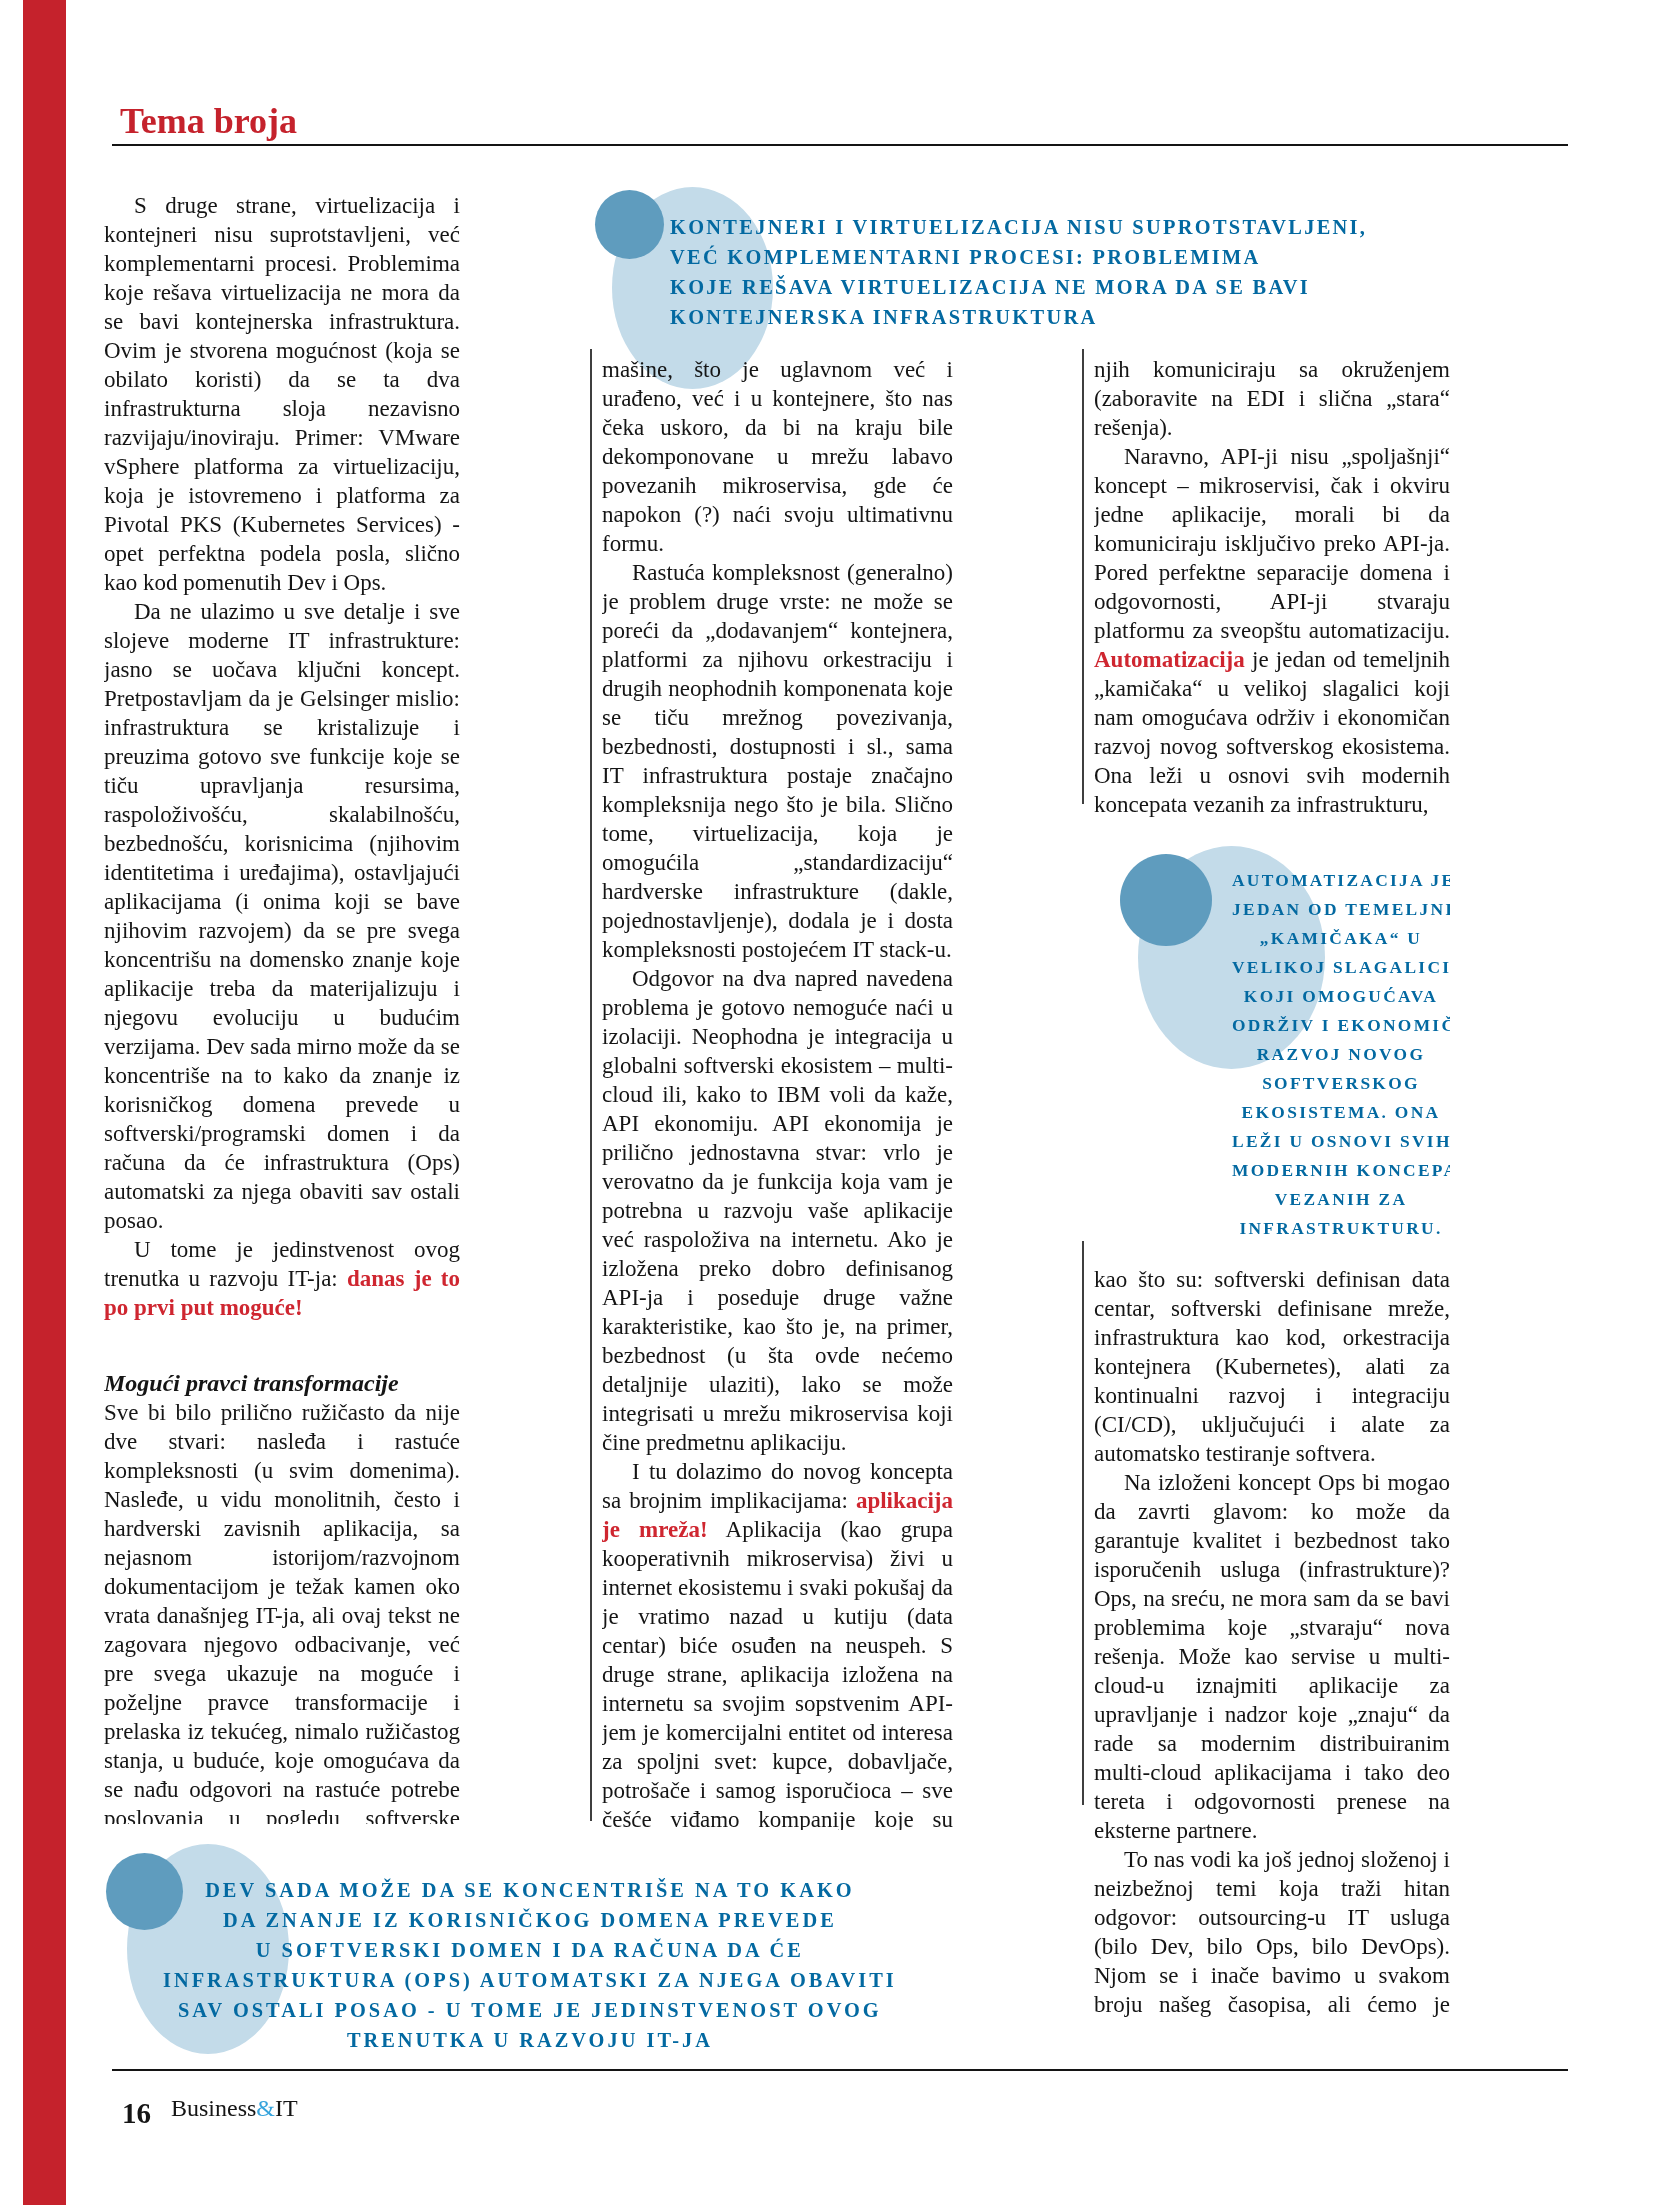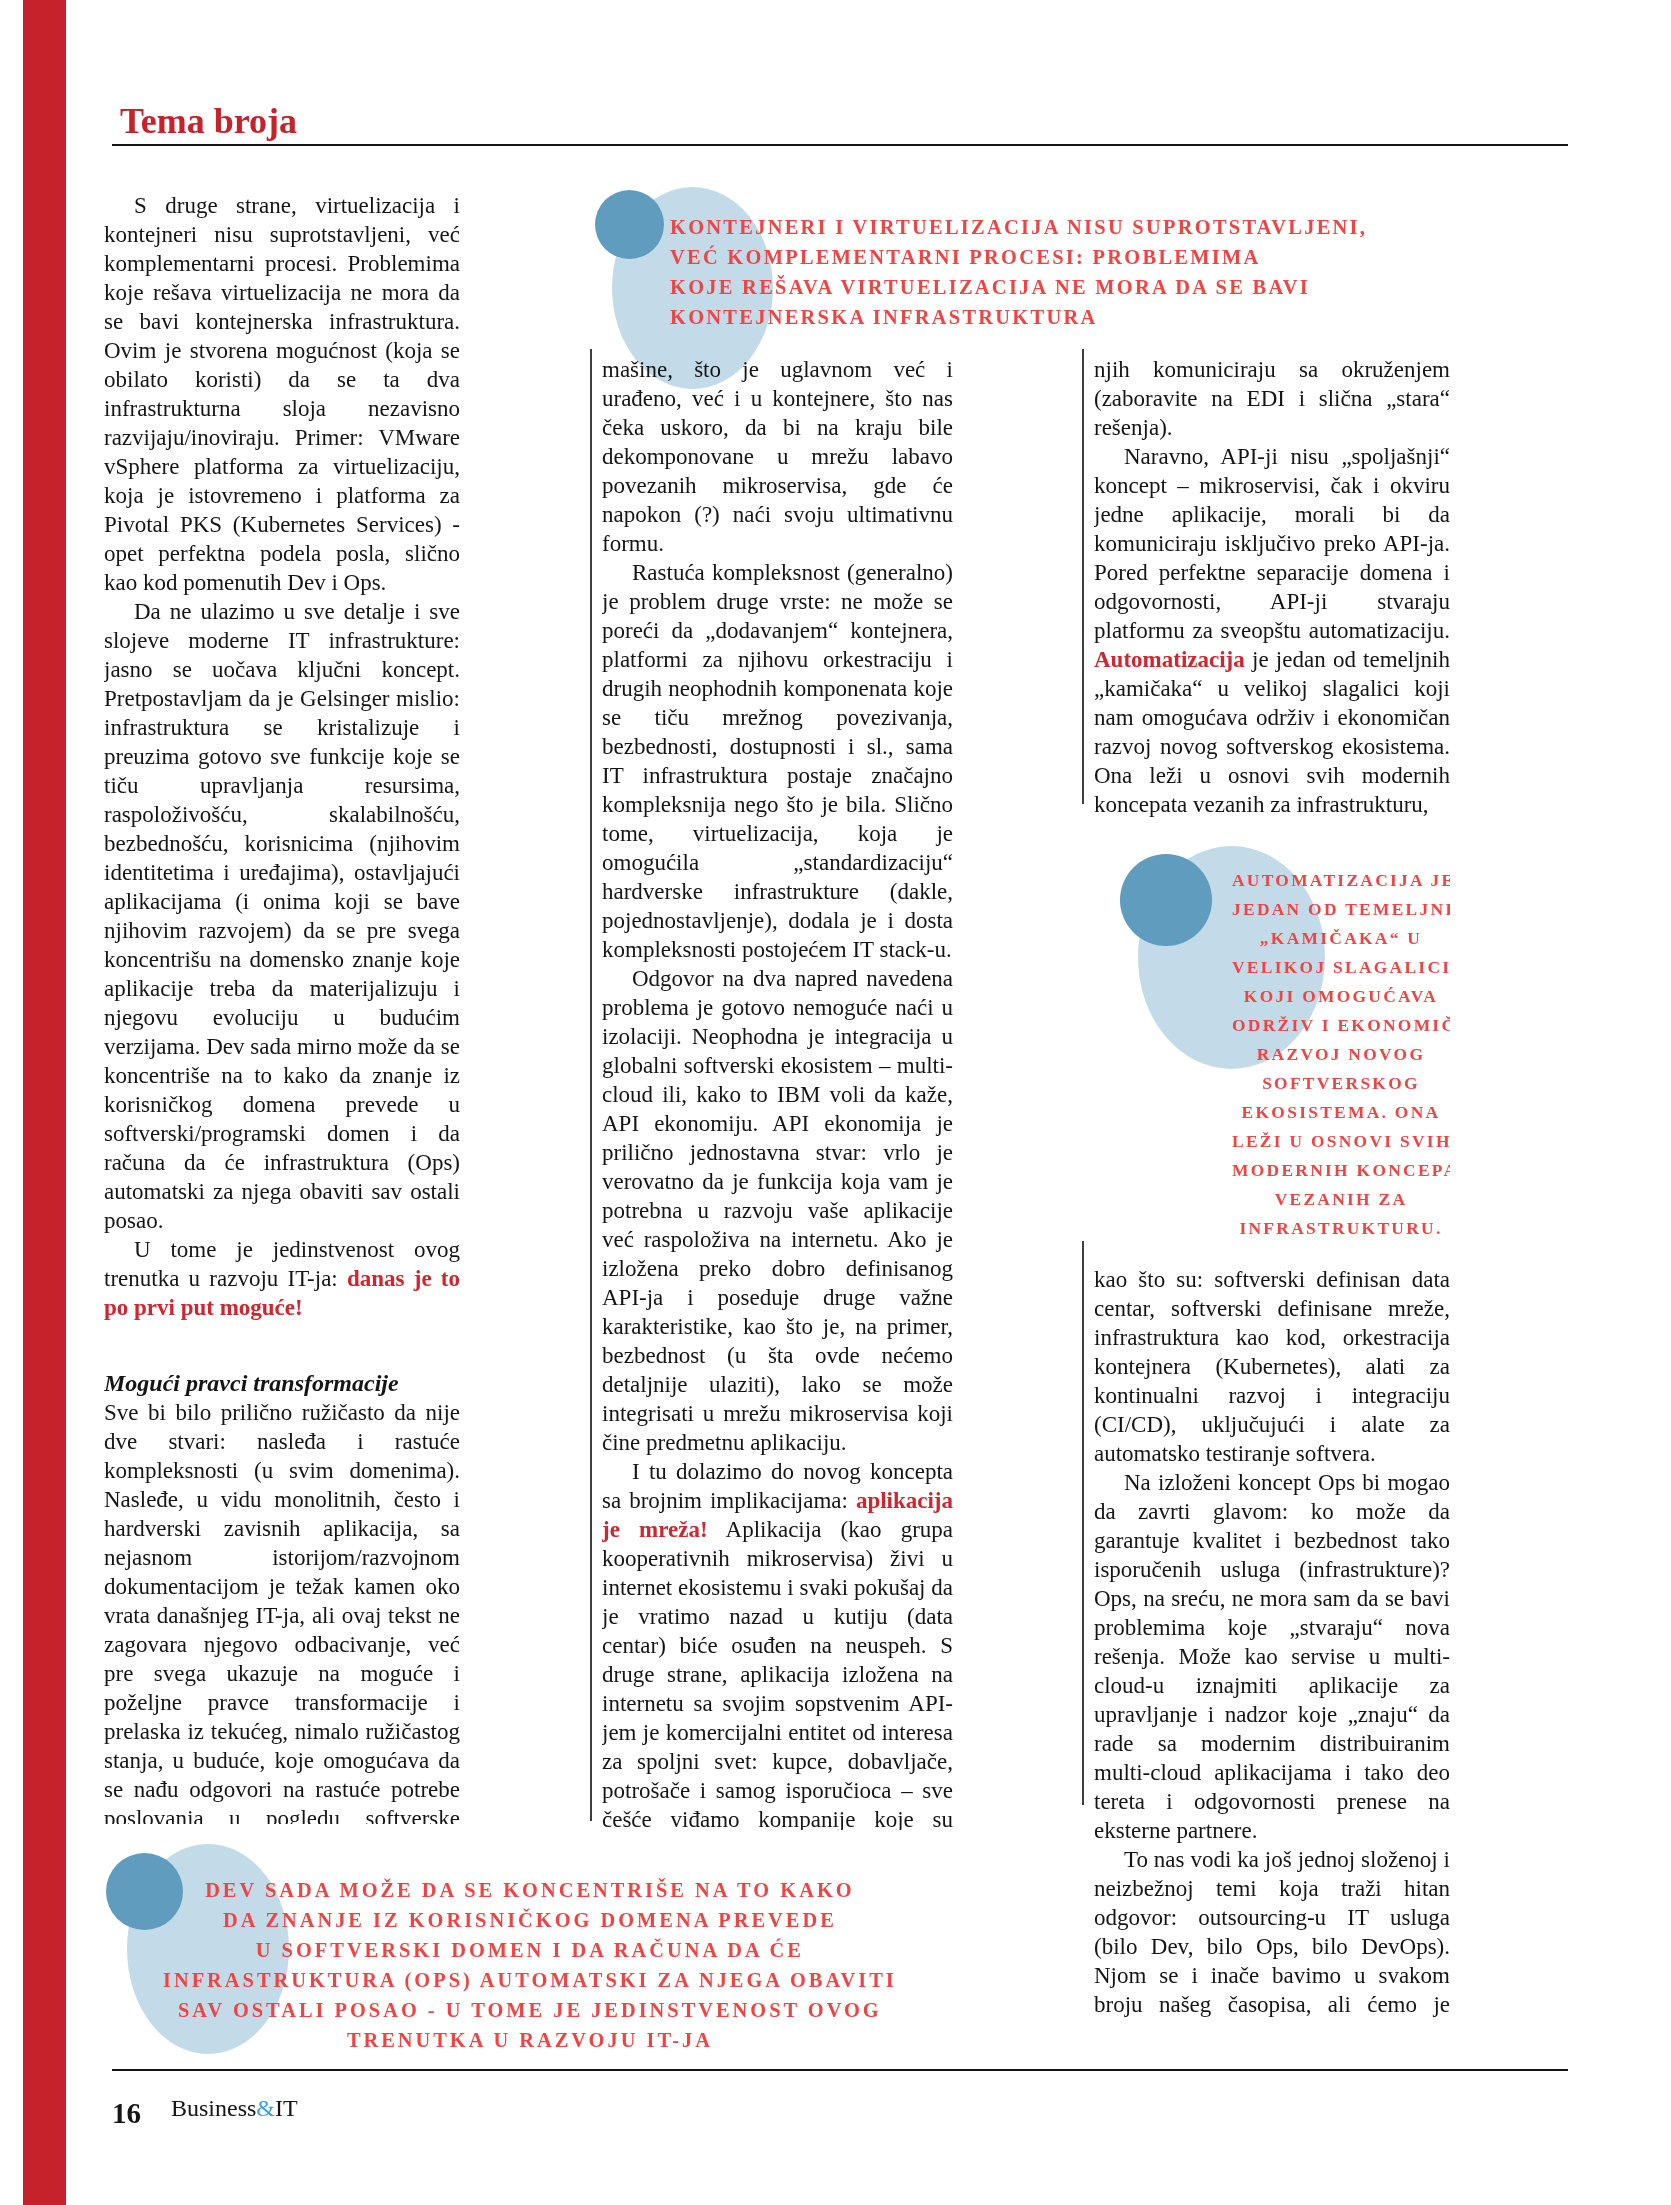--- a/index.html
+++ b/index.html
@@ -31,39 +31,39 @@
   .divider { position:absolute; width:1.5px; background:#3f3f3f; }
   .divider1  { left:590px;  top:349px;  height:1472px; }
   .divider2a { left:1082px; top:349px;  height:455px; }
   .divider2b { left:1082px; top:1241px; height:564px; }
 
   
   .quote { position:absolute; }
   .q-circle { position:absolute; border-radius:50%; }
   .c-light { background:var(--circle-light, #c3dbe9); }
   .c-dark  { background:var(--circle-dark, #5f9cbe); }
-  .qtext { position:relative; font-weight:bold; white-space:pre; color:#ef4444; }
+  .qtext { position:relative; font-weight:bold; white-space:pre; color:#0369a1; }
 
   .quote-top { left:595px; top:185px; }
   .quote-top .c-light { left:16.6px; top:2.3px;  width:161px; height:202px; }
   .quote-top .c-dark  { left:0;    top:4.5px;  width:69px;  height:69px; }
   .quote-top .qtext { margin:27px 0 0 75px; font-size:20.4px; line-height:30px; letter-spacing:2.3px; }
 
   .quote-bottom { left:106px; top:1842px; }
   .quote-bottom .c-light { left:21px; top:1.5px;  width:162px; height:210px; }
   .quote-bottom .c-dark  { left:0;    top:10.6px; width:77px; height:77px; }
   .quote-bottom .qtext { margin:33px 0 0 57px; font-size:20.4px; line-height:30px; letter-spacing:3px;text-align:center; }
 
   .quote-mid { position:relative; margin:27px 0 22.6px 0; text-indent:0; }
   .quote-mid .c-light { left:44px; top:0;    width:187px; height:223px; }
   .quote-mid .c-dark  { left:26.4px; top:7.5px; width:92px; height:92px; }
   .quote-mid .qtext { padding:19.6px 0 0 138px; font-size:17.4px; line-height:29px; letter-spacing:2.3px; text-align:center; }
 
   
-  .footer-pageno { position:absolute; left:112px; top:2097px; font-size:29px; font-weight:bold; }
+  .footer-pageno { position:absolute; left:122px; top:2097px; font-size:29px; font-weight:bold; }
   .footer-brand  { position:absolute; left:171px; top:2095px; font-size:24px; }
   .footer-brand .amp { color:var(--brand-amp-blue, #35a3dc); }
 </style>
 </head>
 <body>
 
 <div class="edge-bar"></div>
 
 <h1 class="section-label">Tema broja</h1>
 <div class="rule header-rule"></div>

